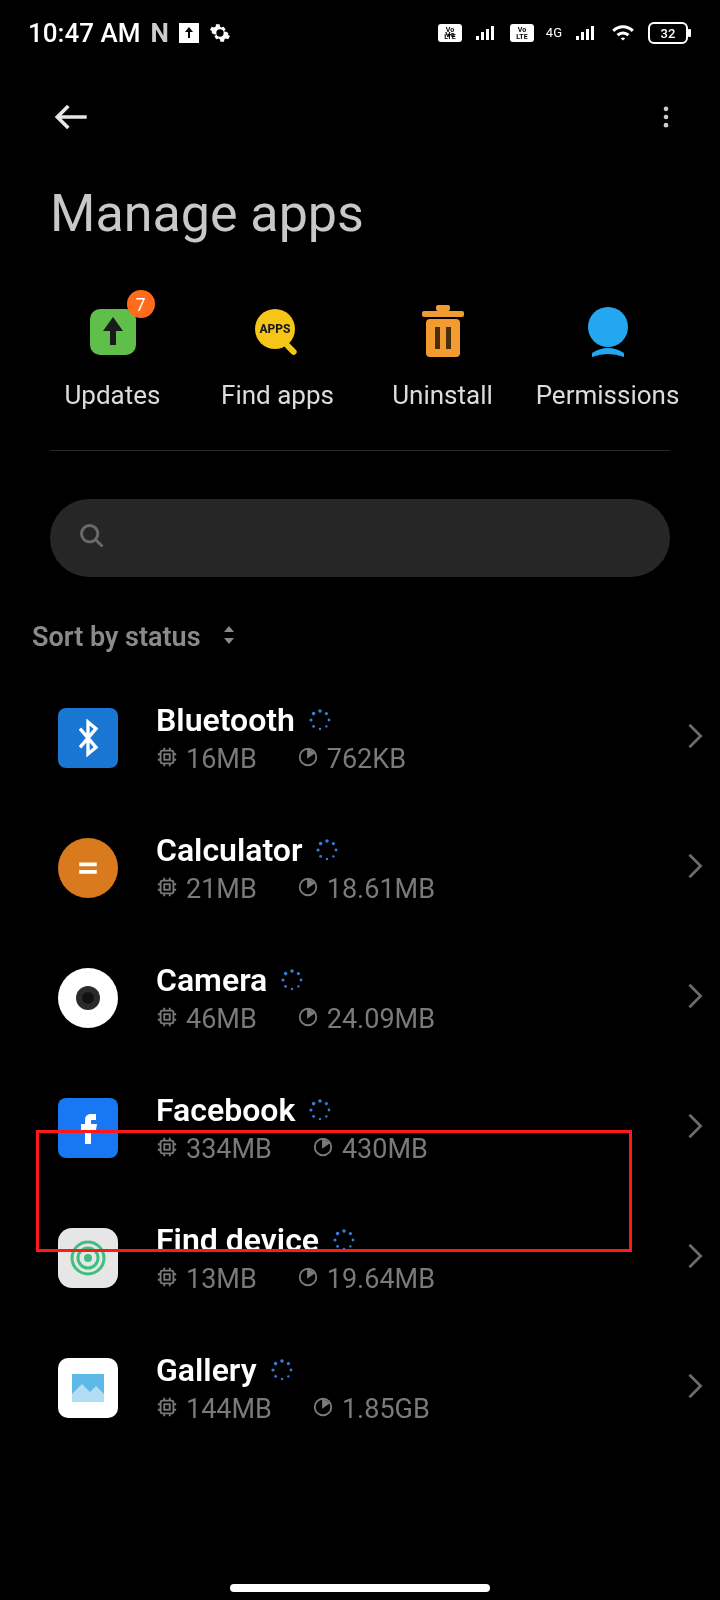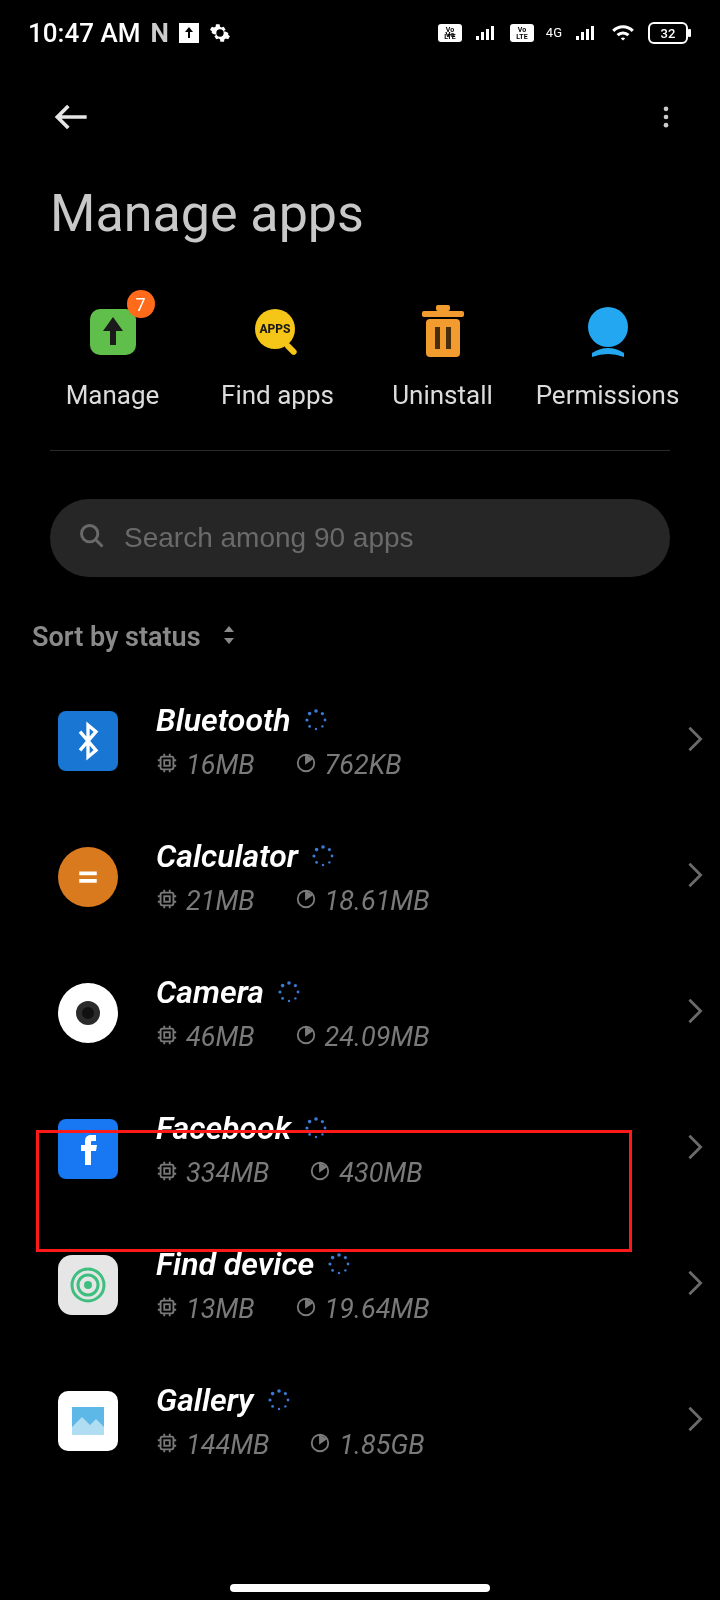--- a/index.html
+++ b/index.html
@@ -107,21 +107,20 @@
     font-size: 27px;
     font-weight: 600;
     text-align: right;
   }
   .app-list { padding: 0 0 0 0; }
   .app-row {
     display: flex;
     align-items: center;
     padding: 28px 16px 28px 58px;
     position: relative;
-    font-style: italic;
   }
   .app-icon {
     width: 60px;
     height: 60px;
     border-radius: 8px;
     flex-shrink: 0;
     display: flex;
     align-items: center;
     justify-content: center;
   }
@@ -129,21 +128,21 @@
   .app-name-line { display: flex; align-items: center; gap: 14px; }
   .app-name { font-size: 32px; font-weight: 600; color: #fff; }
   .spinner-dots {
     width: 22px;
     height: 22px;
     display: inline-block;
   }
   .app-stats {
     display: flex;
     gap: 40px;
-    margin-top: 10px;
+    margin-top: 4px;
     color: #7a7a7a;
     font-size: 27px;
     align-items: flex-end;
   }
   .stat { display: flex; align-items: center; gap: 8px; }
   .chevron { color: #6a6a6a; }
   .highlight-box {
     position: absolute;
     left: 36px;
     right: 88px;
@@ -243,21 +242,21 @@
 
 <div class="actions-row">
   <div class="action-item">
     <div class="action-icon-wrap">
       <svg width="54" height="54" viewBox="0 0 54 54">
           <rect x="4" y="4" width="46" height="46" rx="10" fill="#5fbf4a"></rect>
           <path d="M27 12 L17 26 H24 V40 H30 V26 H37 Z" fill="#1a1a1a"></path>
         </svg>
       <span class="badge">7</span>
     </div>
-    <span class="action-label">Manage</span>
+    <span class="action-label">Updates</span>
   </div>
   <div class="action-item">
     <div class="action-icon-wrap">
       <svg width="54" height="54" viewBox="0 0 54 54">
           <circle cx="24" cy="24" r="20" fill="#f5c518"></circle>
           <text x="24" y="28" text-anchor="middle" font-size="12" font-weight="800" fill="#1a1a1a">APPS</text>
           <rect x="37" y="37" width="14" height="6" rx="3" transform="rotate(45 37 37)" fill="#f5c518"></rect>
         </svg>
     </div>
     <span class="action-label">Find apps</span>
@@ -287,21 +286,20 @@
 
 <div class="divider"></div>
 
 <div class="search-wrap">
   <span>
     <svg width="28" height="28" viewBox="0 0 24 24" fill="none" stroke="#6a6a6a" stroke-width="2.5">
         <circle cx="10" cy="10" r="7"></circle>
         <path d="M21 21l-6-6"></path>
       </svg>
   </span>
-  <input class="search-input" placeholder="Search among 90 apps" style="">
 </div>
 
 <div class="sort-row">
   <span>Sort by status</span>
   <span>
     <svg width="18" height="22" viewBox="0 0 18 22" fill="#8a8a8a">
         <path d="M9 2 L4 8 H14 Z"></path>
         <path d="M9 20 L4 14 H14 Z"></path>
       </svg>
   </span>

